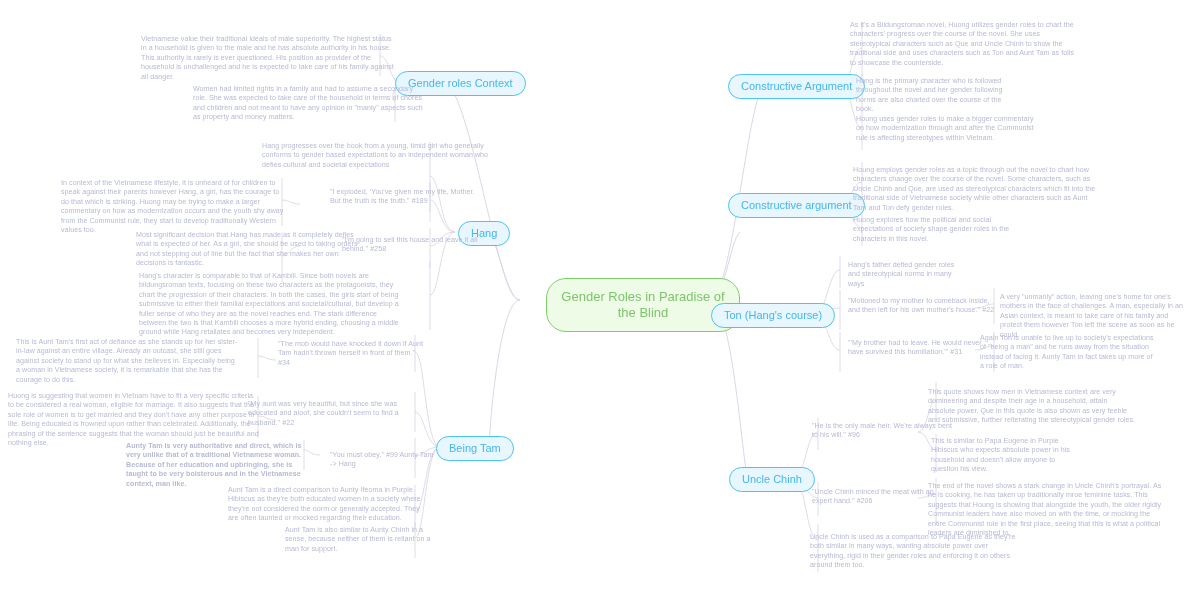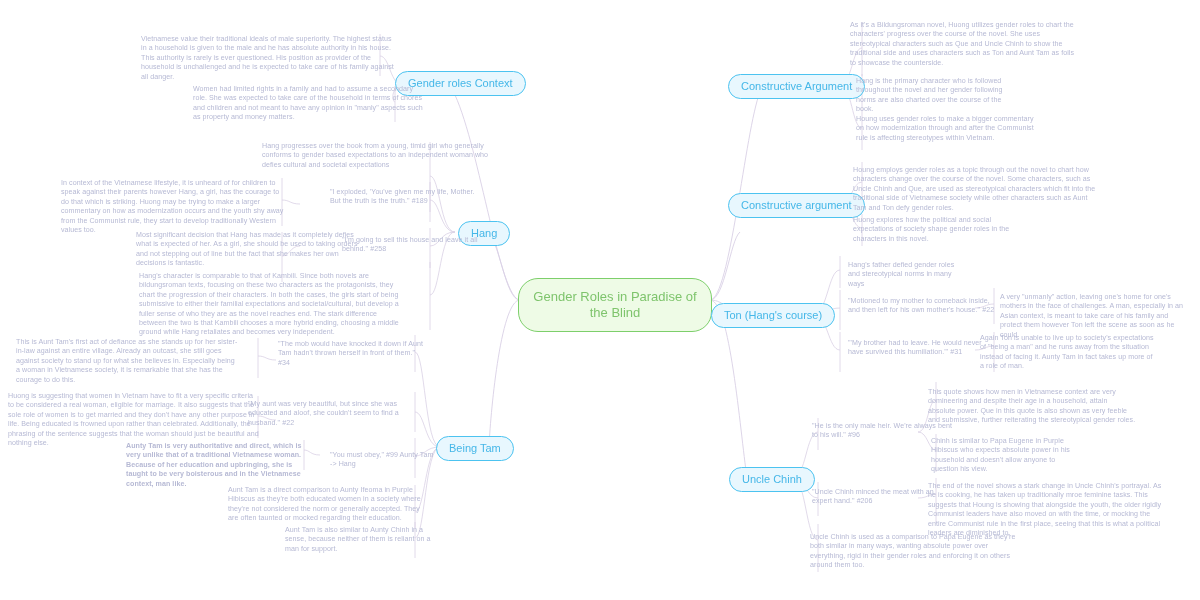--- a/index.html
+++ b/index.html
@@ -125,21 +125,21 @@
       <path d="M793 478 C 806 478 806 540 818 540"></path>
       <path d="M818 432 L 818 418 M818 432 L 818 450"></path>
       <path d="M818 498 L 818 482 M818 498 L 818 516"></path>
       <path d="M818 540 L 818 524 M818 540 L 818 572"></path>
       <path d="M918 432 C 928 432 928 400 936 400 L 936 382 M936 400 L 936 420"></path>
       <path d="M918 432 C 928 432 928 450 936 450 L 936 434 M936 450 L 936 472"></path>
       <path d="M918 498 C 928 498 928 494 936 494 L 936 478 M936 494 L 936 524"></path>
     </g>
   </svg>
 
-  <div class="node root" style="left:518px;top:278px;width:194px;">Gender Roles in Paradise of the Blind</div>
+  <div class="node root" style="left:546px;top:278px;width:194px;">Gender Roles in Paradise of the Blind</div>
 
   <div class="node" style="left:395px;top:71px;">Gender roles Context</div>
   <div class="node" style="left:458px;top:221px;">Hang</div>
   <div class="node" style="left:436px;top:436px;">Being Tam</div>
   <div class="node" style="left:728px;top:74px;">Constructive Argument</div>
   <div class="node" style="left:728px;top:193px;">Constructive argument</div>
   <div class="node" style="left:711px;top:303px;">Ton (Hang's course)</div>
   <div class="node" style="left:729px;top:467px;">Uncle Chinh</div>
 
   <div class="leaf" style="left:141px;top:35px;width:255px;">Vietnamese value their traditional ideals of male superiority. The highest status in a household is given to the male and he has absolute authority in his house. This authority is rarely is ever questioned. His position as provider of the household is unchallenged and he is expected to take care of his family against all danger.</div>
@@ -169,18 +169,18 @@
   <div class="leaf" style="left:853px;top:216px;width:172px;">Huong explores how the political and social expectations of society shape gender roles in the characters in this novel.</div>
 
   <div class="leaf" style="left:848px;top:261px;width:120px;">Hang's father defied gender roles and stereotypical norms in many ways</div>
   <div class="leaf" style="left:848px;top:297px;width:150px;">"Motioned to my mother to comeback inside, and then left for his own mother's house." #22</div>
   <div class="leaf" style="left:1000px;top:293px;width:185px;">A very "unmanly" action, leaving one's home for one's mothers in the face of challenges. A man, especially in an Asian context, is meant to take care of his family and protect them however Ton left the scene as soon as he could.</div>
   <div class="leaf" style="left:848px;top:339px;width:148px;">"'My brother had to leave. He would never have survived this humiliation.'" #31</div>
   <div class="leaf" style="left:980px;top:334px;width:178px;">Again Ton is unable to live up to society's expectations of "being a man" and he runs away from the situation instead of facing it. Aunty Tam in fact takes up more of a role of man.</div>
 
   <div class="leaf" style="left:812px;top:422px;width:140px;">"He is the only male heir. We're always bent to his will." #96</div>
   <div class="leaf" style="left:928px;top:388px;width:208px;">This quote shows how men in Vietnamese context are very domineering and despite their age in a household, attain absolute power. Que in this quote is also shown as very feeble and submissive, further reiterating the stereotypical gender roles.</div>
-  <div class="leaf" style="left:931px;top:437px;width:148px;">Chinh is similar to Papa Eugene in Purple Hibiscus who expects absolute power in his household and doesn't allow anyone to question his view.</div>
+  <div class="leaf" style="left:931px;top:437px;width:148px;">This is similar to Papa Eugene in Purple Hibiscus who expects absolute power in his household and doesn't allow anyone to question his view.</div>
   <div class="leaf" style="left:812px;top:488px;width:140px;">"Uncle Chinh minced the meat with an expert hand." #206</div>
   <div class="leaf" style="left:928px;top:482px;width:242px;">The end of the novel shows a stark change in Uncle Chinh's portrayal. As he is cooking, he has taken up traditionally mroe feminine tasks. This suggests that Houng is showing that alongside the youth, the older rigidly Communist leaders have also moved on with the time, or mocking the entire Communist rule in the first place, seeing that this is what a political leaders are diminished to.</div>
   <div class="leaf" style="left:810px;top:533px;width:212px;">Uncle Chinh is used as a comparison to Papa Eugene as they're both similar in many ways, wanting absolute power over everything, rigid in their gender roles and enforcing it on others around them too.</div>
 
 </div>
 
 </body></html>

